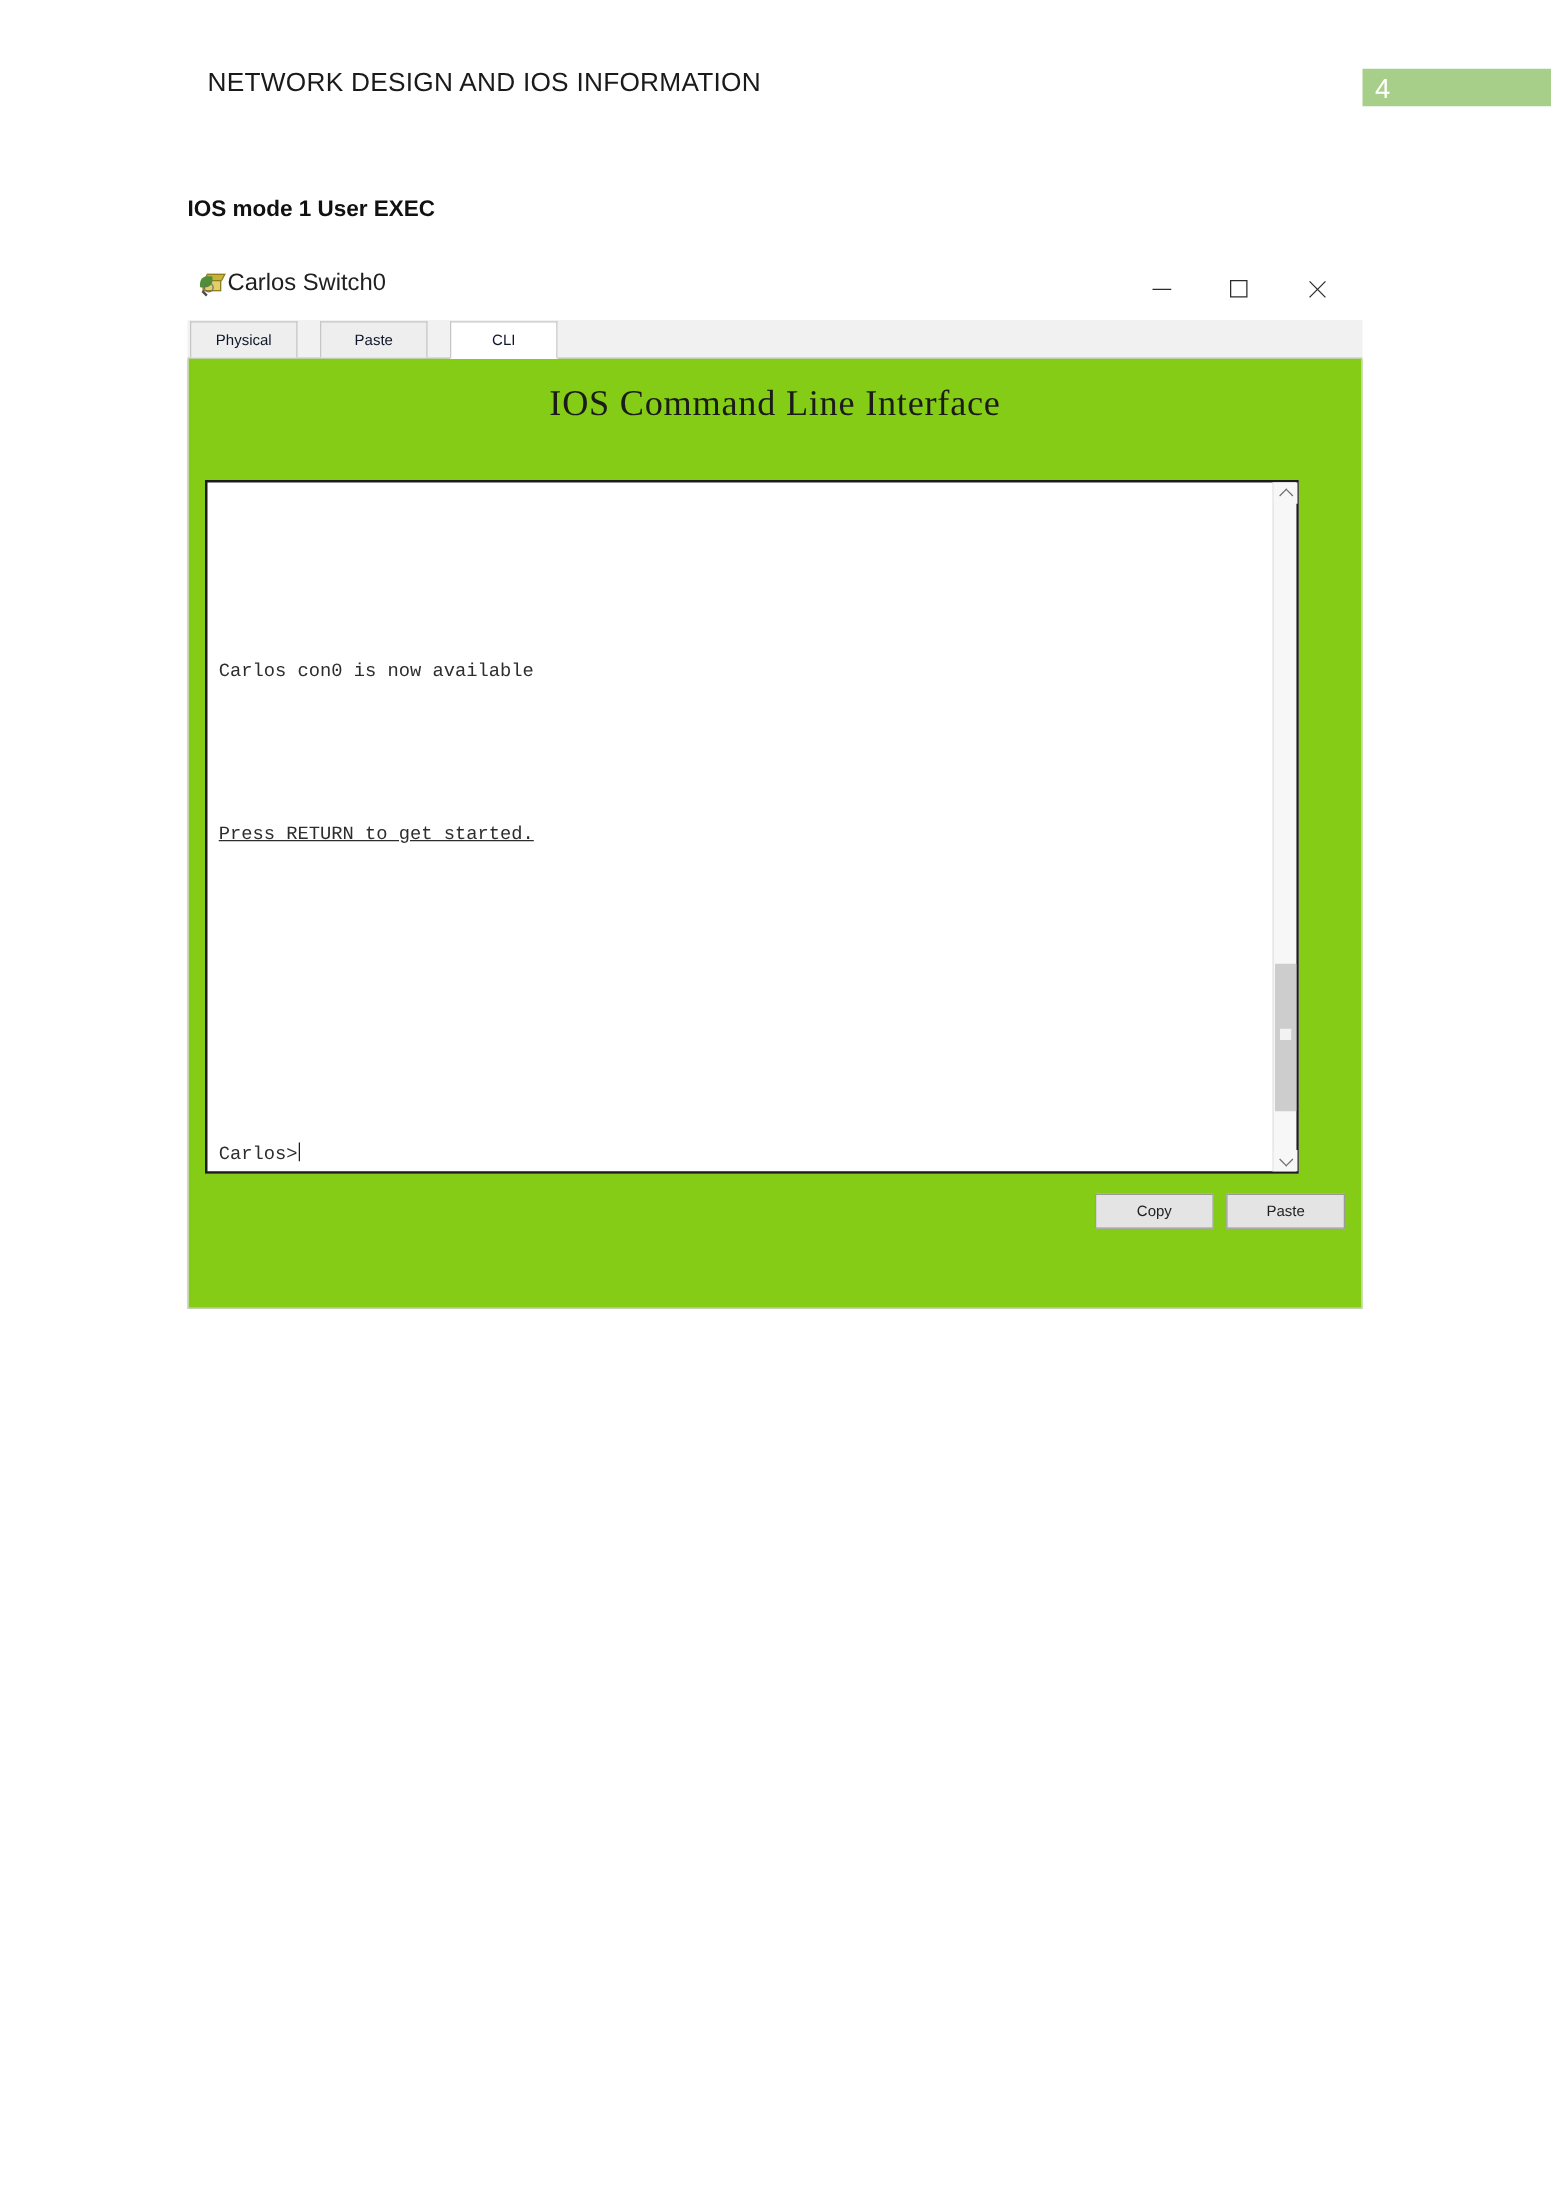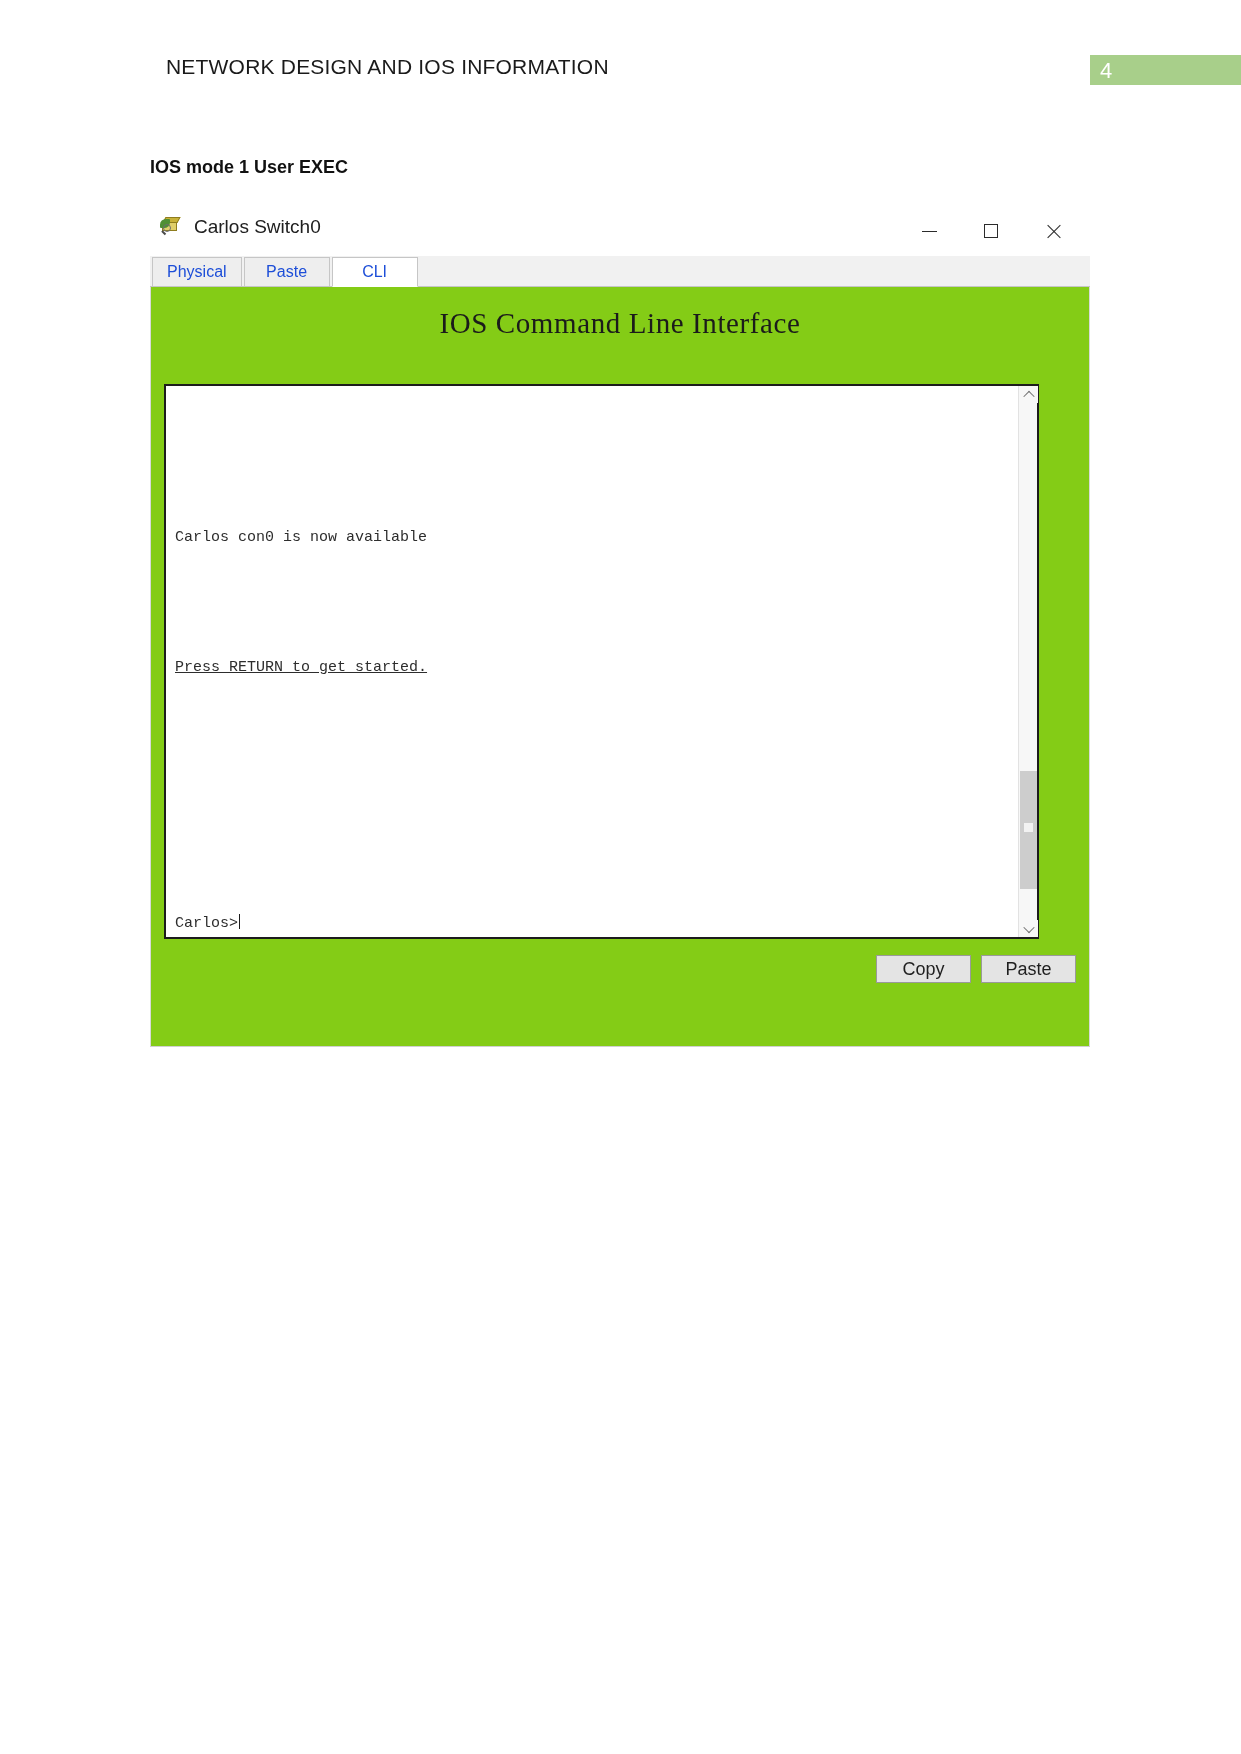--- a/index.html
+++ b/index.html
@@ -81,22 +81,22 @@
   .pt-titlebar {
     position: relative;
     height: 48px;
     background: #ffffff;
   }
   .pt-title-wrap {
     position: absolute;
     left: 10px;
     top: 8px;
     display: flex;
-    align-items: flex-start;
-    gap: 12px;
+    align-items: flex-end;
+    gap: 0;
   }
   .pt-app-icon {
     width: 22px;
     height: 20px;
     position: relative;
     flex: 0 0 auto;
   }
   .pt-app-icon .box-top {
     position: absolute;
     left: 4px; top: 1px;
@@ -202,26 +202,26 @@
     align-items: flex-end;
     padding-left: 2px;
   }
   .pt-tab {
     height: 29px;
     min-width: 86px;
     padding: 0 14px;
     display: flex;
     align-items: center;
     justify-content: center;
-    font-size: 16px;
-    color: #1d4ed8;
+    font-size: 12px;
+    color: #0f172a;
     background: #eeeeee;
     border: 1px solid #c6c6c6;
     border-bottom: none;
-    margin-right: 2px;
+    margin-right: 18px;
     box-sizing: border-box;
     cursor: default;
     white-space: nowrap;
   }
   .pt-tab.active {
     background: #ffffff;
     border-bottom: 1px solid #ffffff;
     position: relative;
     z-index: 2;
     margin-bottom: -1px;
@@ -341,21 +341,21 @@
     top: 668px;
     display: flex;
     gap: 10px;
   }
   .cli-btn {
     width: 95px;
     height: 28px;
     background: #e4e4e4;
     border: 1px solid #9a9a9a;
     font-family: "Liberation Sans", sans-serif;
-    font-size: 18px;
+    font-size: 12px;
     color: #1f1f1f;
     cursor: default;
     box-sizing: border-box;
     padding: 0;
   }
 </style>
 </head>
 <body>
 
 <div class="doc-header">

